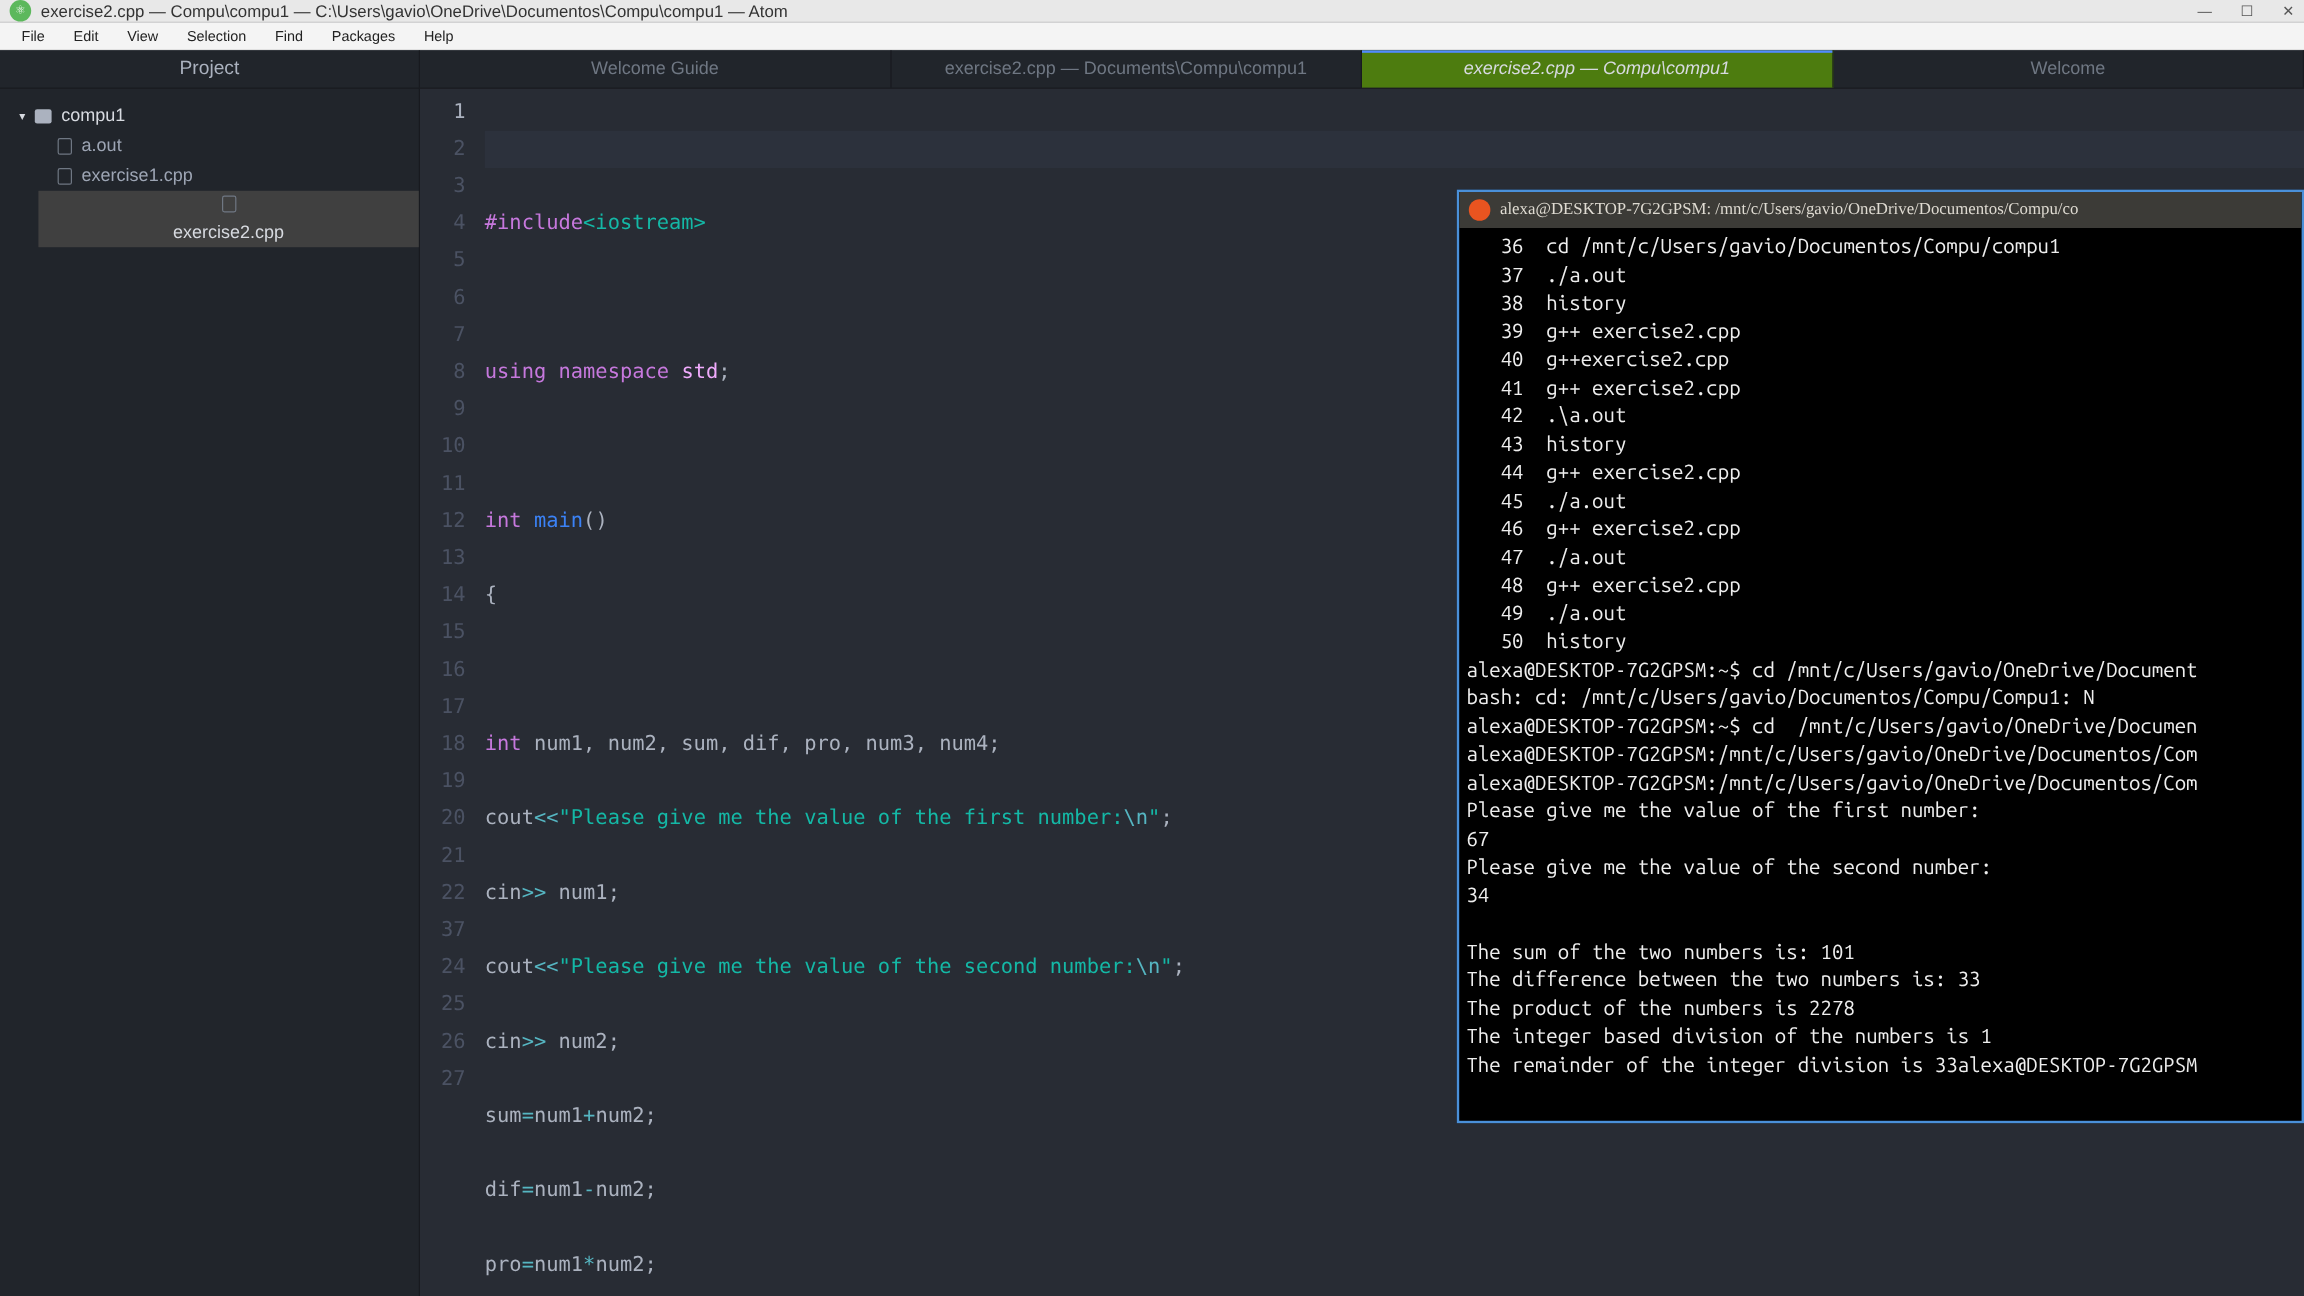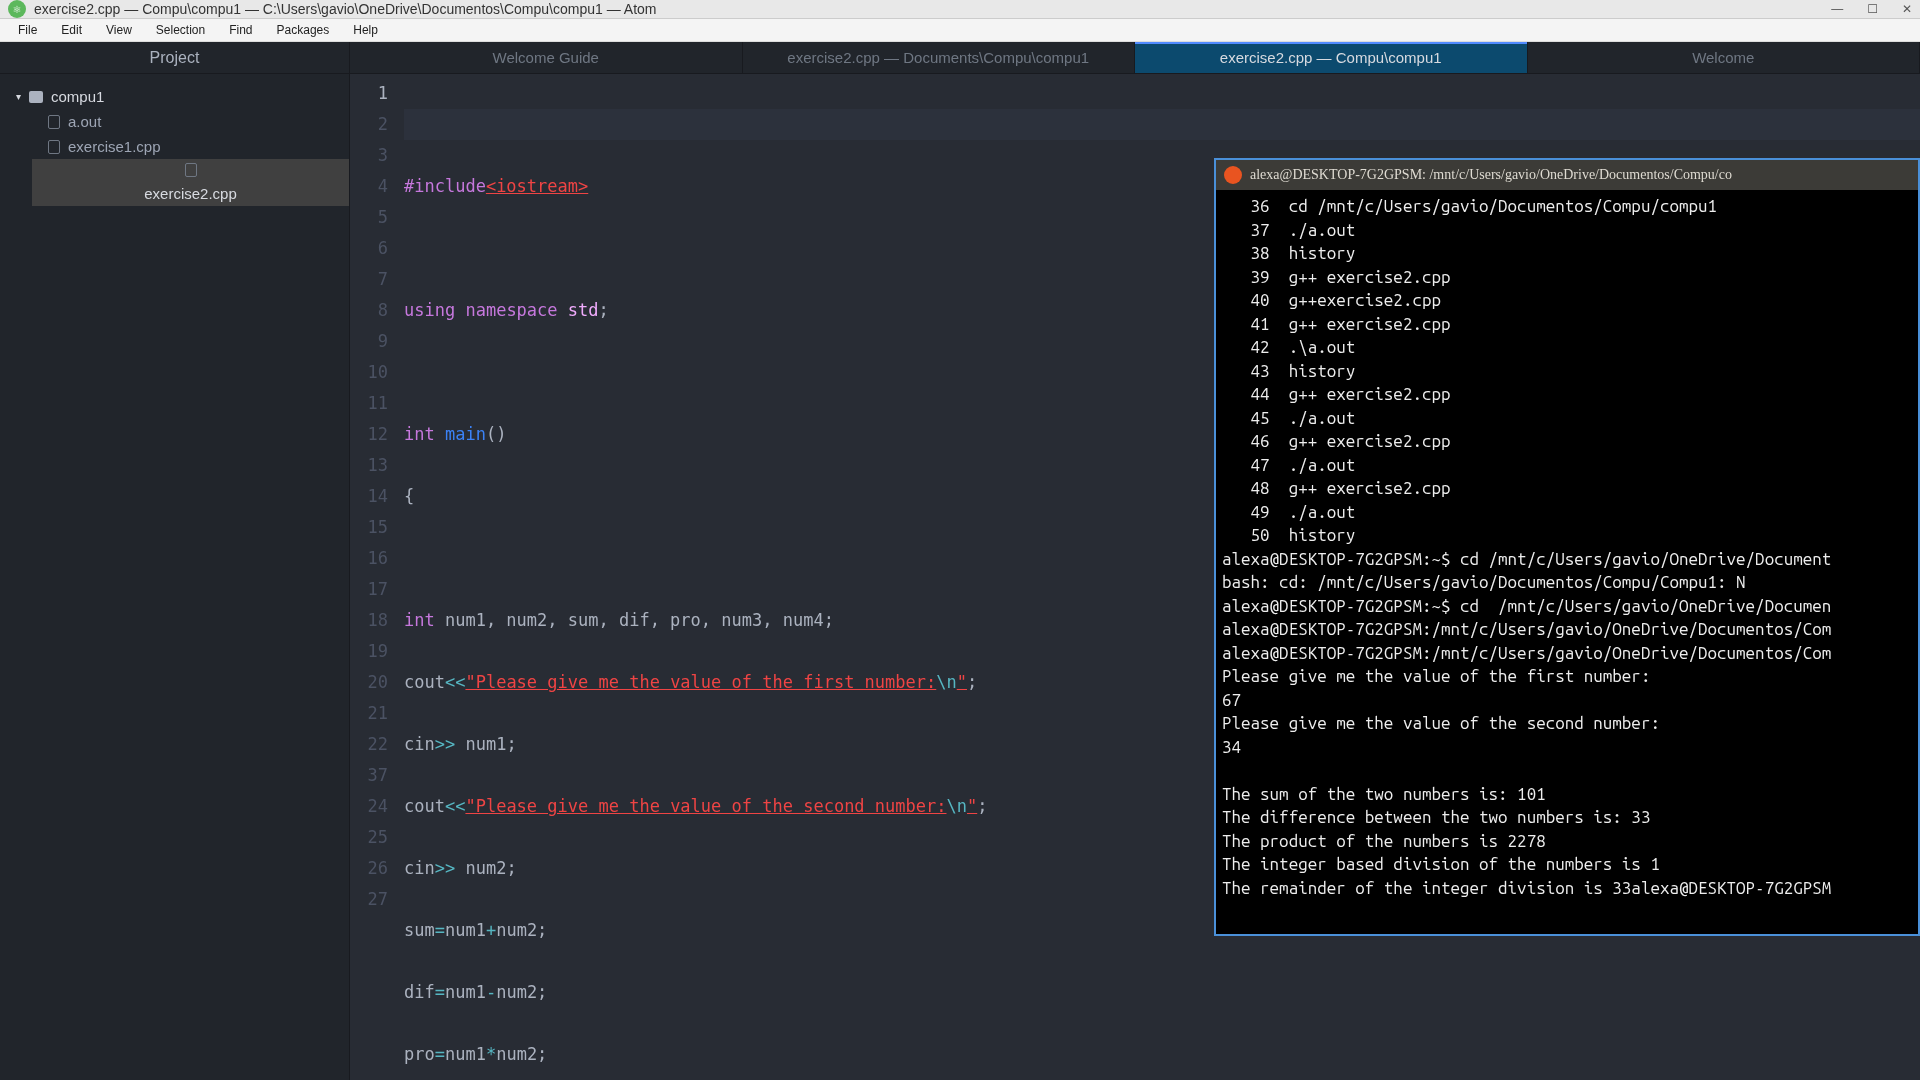--- a/index.html
+++ b/index.html
@@ -6,42 +6,42 @@
 body { font-family: "Segoe UI", Arial, sans-serif; width: 1920px; height: 1080px; overflow: hidden; background: #282c34; display: flex; flex-direction: column; }
 .titlebar { height: 36px; background: #e8e8e8; display: flex; align-items: center; padding: 0 8px; color: #333; font-size: 14px; border-bottom: 1px solid #ccc; }
 .titlebar .atom-icon { width: 18px; height: 18px; background: #5cb85c; border-radius: 50%; margin-right: 8px; display: flex; align-items: center; justify-content: center; color: #fff; font-size: 10px; }
 .titlebar .win-controls { margin-left: auto; display: flex; gap: 24px; color: #555; font-size: 12px; }
 .menubar { height: 32px; background: #f4f4f4; display: flex; align-items: center; padding: 0 6px; font-size: 12px; color: #222; border-bottom: 1px solid #ddd; }
 .menubar span { padding: 4px 12px; cursor: pointer; }
 .main { flex: 1; display: flex; flex-direction: column; background: #21252b; position: relative; }
 .tabrow { height: 32px; background: #21252b; display: flex; align-items: stretch; border-bottom: 1px solid #181a1f; }
 .project-header { width: 350px; display: flex; align-items: center; justify-content: center; color: #abb2bf; font-size: 16px; border-right: 1px solid #181a1f; }
 .tab { flex: 1; display: flex; align-items: center; justify-content: center; color: #6f7783; font-size: 15px; border-right: 1px solid #181a1f; cursor: pointer; position: relative; }
-.tab.active { background: #0c4a6e; color: #d7dae0; }
+.tab.active { background: #4d7c0f; color: #d7dae0; font-style: italic; }
 .tab.active::before { content: ""; position: absolute; top: 0; left: 0; right: 0; height: 2px; background: #528bff; }
 .body-area { flex: 1; display: flex; position: relative; }
 .tree { width: 350px; background: #21252b; color: #9da5b4; padding-top: 10px; font-size: 15px; border-right: 1px solid #181a1f; }
 .tree-item { padding: 4px 16px; display: flex; align-items: center; gap: 8px; cursor: pointer; }
 .tree-item.root { color: #d7dae0; }
 .tree-item.selected { background: #404040; color: #d7dae0; flex-direction: column; }
 .tree-item .chev { font-size: 10px; }
 .tree-item .folder-icon { width: 14px; height: 12px; background: #6f7783; display: inline-block; border-radius: 2px; }
 .tree-item.root .folder-icon { background: #abb2bf; }
 .tree-item .file-icon { width: 12px; height: 14px; border: 1px solid #6f7783; display: inline-block; border-radius: 2px; }
 .tree-children { padding-left: 32px; }
 .editor { flex: 1; background: #282c34; font-family: Menlo, Consolas, monospace; font-size: 17px; line-height: 31px; display: flex; }
 .gutter { width: 54px; text-align: right; color: #4b5263; padding-right: 16px; padding-top: 4px; }
 .gutter div { height: 31px; }
 .gutter .current { color: #abb2bf; }
 .code-lines { flex: 1; padding-top: 4px; color: #abb2bf; white-space: pre; }
 .code-lines div { height: 31px; }
 .code-lines .current-line { background: #2c313c; }
 .k-purple { color: #c678dd; }
 .k-yellow { color: #f0abfc; }
-.k-green { color: #ef4444; text-decoration: underline; }
+.k-green { color: #14b8a6; }
 .k-blue { color: #3b82f6; }
 .k-cyan { color: #56b6c2; }
 .terminal { position: absolute; top: 116px; right: 0; width: 706px; height: 778px; background: #000; border: 2px solid #4a90d9; font-family: "Ubuntu Mono", Consolas, monospace; font-size: 17px; color: #eee; overflow: hidden; }
 .terminal-title { height: 30px; background: #3c3b37; color: #dfdbd2; display: flex; align-items: center; padding: 0 8px; font-size: 14px; gap: 8px; font-family: Liberation Serif, serif; }
 .terminal-title .ubuntu-icon { width: 18px; height: 18px; background: #e95420; border-radius: 50%; }
 .terminal-body { padding: 4px 6px; line-height: 23.5px; white-space: pre; }
 </style>
 </head>
 <body>
 

